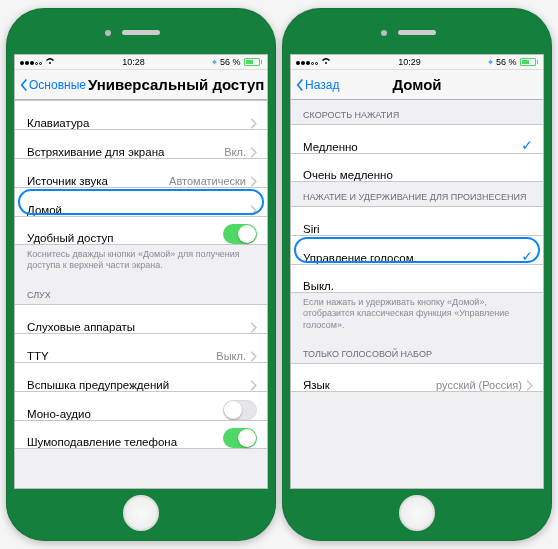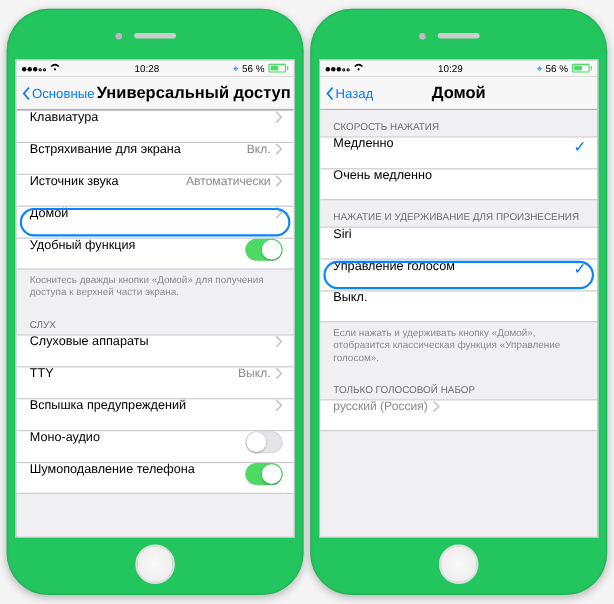--- a/index.html
+++ b/index.html
@@ -1,17 +1,17 @@
 <!DOCTYPE html>
 <html><head>
 <meta charset="utf-8">
 <style>
   * { box-sizing: border-box; margin: 0; padding: 0; }
   body { background: #f5f5f5; font-family: -apple-system, "Helvetica Neue", Arial, sans-serif; width: 558px; height: 549px; display: flex; gap: 6px; padding: 8px 6px; }
-  .phone { flex: 1; background: #22c55e; border-radius: 38px; box-shadow: 0 2px 8px rgba(0,0,0,0.25), inset 0 0 2px rgba(0,0,0,0.3); padding: 46px 8px 52px 8px; position: relative; display: flex; flex-direction: column; }
+  .phone { flex: 1; background: #15803d; border-radius: 38px; box-shadow: 0 2px 8px rgba(0,0,0,0.25), inset 0 0 2px rgba(0,0,0,0.3); padding: 46px 8px 52px 8px; position: relative; display: flex; flex-direction: column; }
   .speaker { position: absolute; top: 22px; left: 50%; transform: translateX(-50%); width: 38px; height: 5px; background: #ccc; border-radius: 3px; }
   .camera { position: absolute; top: 22px; left: calc(50% - 36px); width: 6px; height: 6px; background: #bbb; border-radius: 50%; }
   .homebtn { position: absolute; bottom: 10px; left: 50%; transform: translateX(-50%); width: 36px; height: 36px; border: 2px solid #ddd; border-radius: 50%; background: radial-gradient(#fafafa,#e9e9e9); }
   .screen { flex: 1; background: #efeff4; border: 1px solid #bbb; display: flex; flex-direction: column; overflow: hidden; font-size: 11px; }
   .statusbar { height: 15px; background: #f7f7f8; display: flex; align-items: center; padding: 0 5px; font-size: 9px; color: #000; border-bottom: 0.5px solid #ddd; }
   .sb-left { display: flex; align-items: center; gap: 2px; }
   .dots span { display:inline-block; width:4px; height:4px; border-radius:50%; background:#000; margin-right:1px; }
   .dots span.o { background:transparent; border:0.5px solid #000; width:3px; height:3px; }
   .sb-center { flex:1; text-align:center; }
   .sb-right { display:flex; align-items:center; gap:3px; }
@@ -20,21 +20,21 @@
   .batfill { position:absolute; left:1px; top:1px; bottom:1px; width:55%; background:#4cd964; }
   .batcap { width:1.5px; height:4px; background:#4cd964; margin-left:1px; }
   .navbar { height: 30px; background:#f7f7f8; border-bottom:0.5px solid #b2b2b2; display:flex; align-items:center; position:relative; }
   .back { color:#007aff; display:flex; font-size:12px; padding-left:4px; }
   .back svg { width:10px; height:14px; }
   .navtitle { position:absolute; left:0; right:0; text-align:center; font-weight:600; font-size:15px; pointer-events:none; }
   .navbar.left-title .navtitle { position:static; text-align:left; margin-left:2px; pointer-events:none; }
   .content { flex:1; overflow-y:auto; }
   .grouplabel { padding: 10px 12px 4px 12px; font-size:9px; color:#6d6d72; text-transform: uppercase; }
   .footer { padding: 4px 12px 8px 12px; font-size:9px; color:#8a8a8f; line-height:1.25; }
-  .cell { background:#fff; border-top:0.5px solid #c8c7cc; min-height:29px; display:flex; align-items:flex-start; padding: 0 10px 0 12px; position:relative; }
+  .cell { background:#fff; border-top:0.5px solid #c8c7cc; min-height:29px; display:flex; align-items:flex-end; padding: 0 10px 0 12px; position:relative; }
   .cell:last-child { border-bottom:0.5px solid #c8c7cc; }
   .group .cell:first-child { border-top:0.5px solid #c8c7cc; }
   .cell .label { flex:1; color:#000; font-size:11.5px; white-space:nowrap; overflow:hidden; text-overflow:ellipsis; }
   .cell .value { color:#8a8a8f; font-size:11px; margin-right:4px; }
   .chev { color:#c7c7cc; }
   .chev svg { width:7px; height:11px; display:block; }
   .check { color:#007aff; font-size:14px; }
   .toggle { width:34px; height:20px; border-radius:10px; position:relative; }
   .toggle.on { background:#4cd964; }
   .toggle.off { background:#e5e5ea; border:1px solid #d9d9de; }
@@ -112,21 +112,21 @@
         </div>
         <div class="cell highlight">
           <div class="label">Домой</div>
           <span class="chev">
               <svg viewBox="0 0 8 14">
                 <polyline points="1,1 7,7 1,13" fill="none" stroke="#c7c7cc" stroke-width="2"></polyline>
               </svg>
             </span>
         </div>
         <div class="cell">
-          <div class="label">Удобный функция</div>
+          <div class="label">Удобный доступ</div>
           <div class="toggle on">
               <div class="knob"></div>
             </div>
         </div>
       </div>
       <div class="footer">Коснитесь дважды кнопки «Домой» для получения доступа к верхней части экрана.</div>
       <div class="grouplabel">СЛУХ</div>
       <div class="group">
         <div class="cell">
           <div class="label">Слуховые аппараты</div>
@@ -226,20 +226,21 @@
           <span class="check">✓</span>
         </div>
         <div class="cell">
           <div class="label">Выкл.</div>
         </div>
       </div>
       <div class="footer">Если нажать и удерживать кнопку «Домой», отобразится классическая функция «Управление голосом».</div>
       <div class="grouplabel">ТОЛЬКО ГОЛОСОВОЙ НАБОР</div>
       <div class="group">
         <div class="cell">
+          <div class="label">Язык</div>
           <div class="value">русский (Россия)</div>
           <span class="chev">
               <svg viewBox="0 0 8 14">
                 <polyline points="1,1 7,7 1,13" fill="none" stroke="#c7c7cc" stroke-width="2"></polyline>
               </svg>
             </span>
         </div>
       </div>
       <div class="sep"></div>
     </div>

